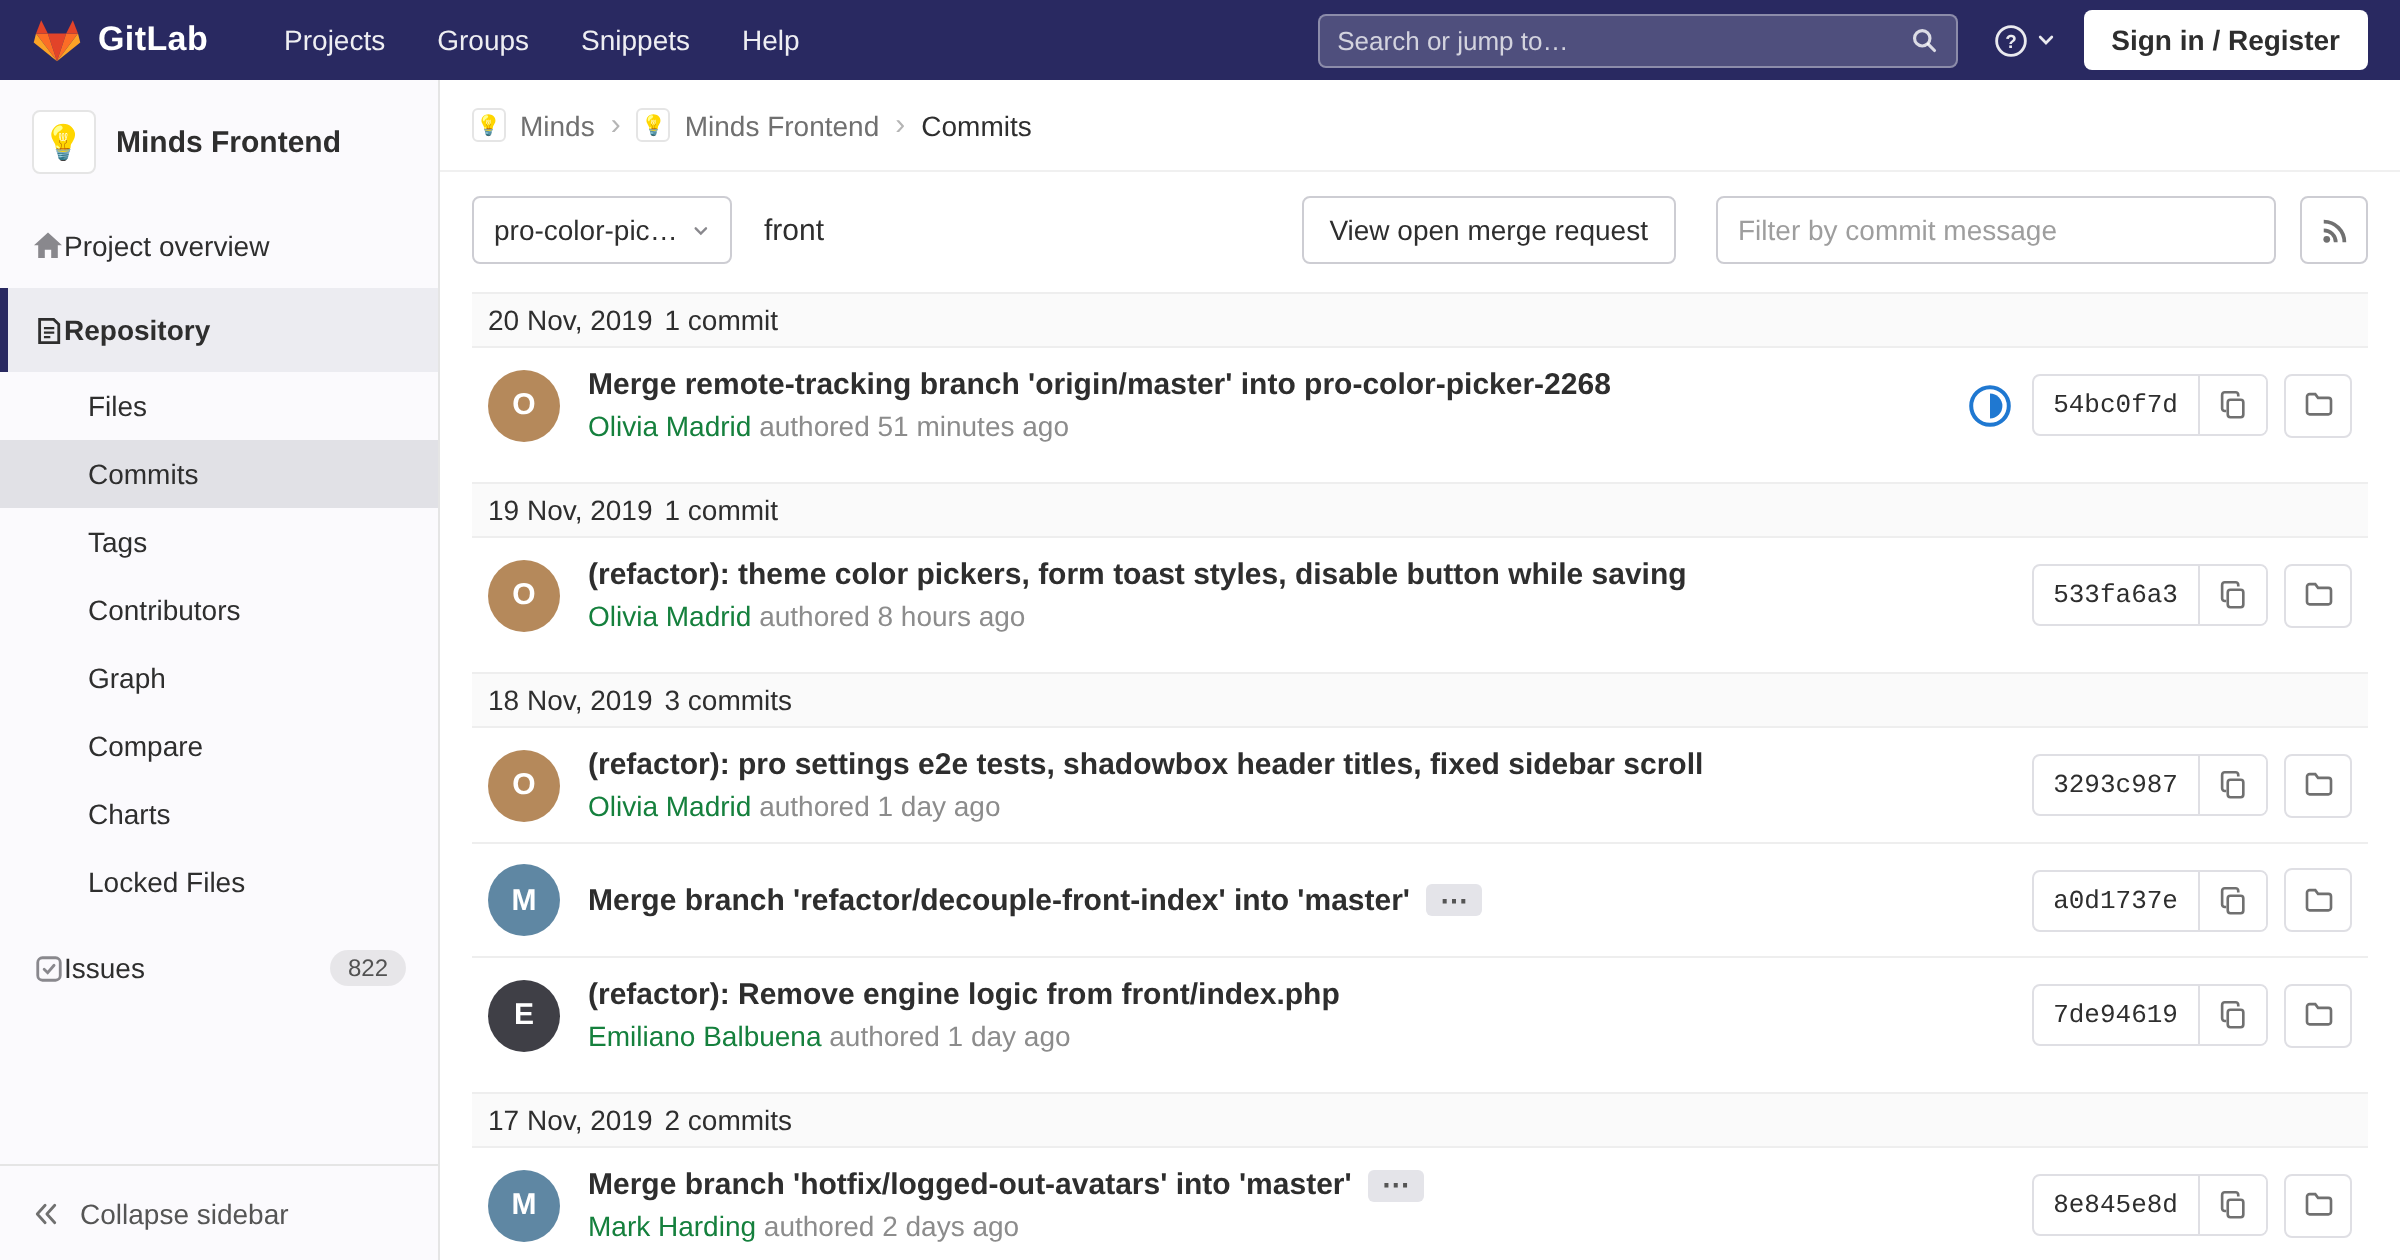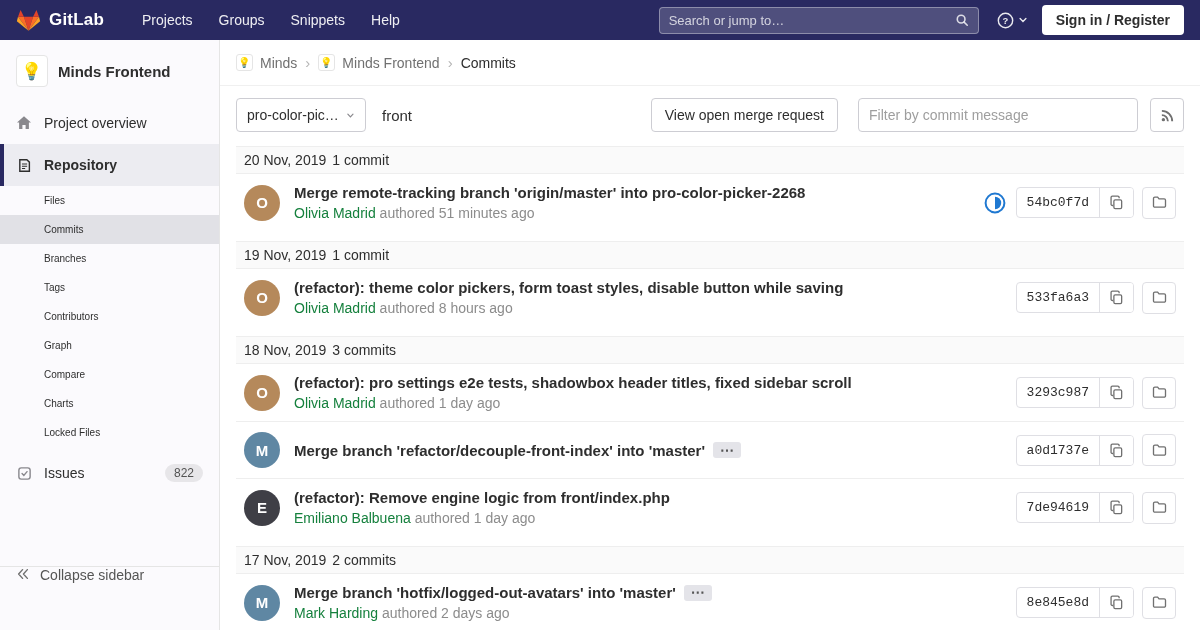--- a/index.html
+++ b/index.html
@@ -21,27 +21,27 @@
   .signin { background: #fff; color: #2e2e2e; font-weight: 600; font-size: 14px; border: 0; border-radius: 4px; padding: 7px 14px; cursor: pointer; font-family: inherit; }
 
   
   .body-row { flex: 1; display: flex; min-height: 0; }
 
   
   .sidebar { width: 220px; flex: 0 0 220px; background: #fbfafd; border-right: 1px solid #e5e5e5; position: relative; padding-bottom: 48px; overflow: hidden; }
   .context-header { display: flex; align-items: center; gap: 10px; padding: 15px 16px; cursor: pointer; }
   .project-avatar { width: 32px; height: 32px; border: 1px solid #e5e5e5; border-radius: 4px; background: #fff; display: flex; align-items: center; justify-content: center; font-size: 17px; }
   .project-name { font-weight: 600; font-size: 15px; }
-  .nav-item { display: flex; align-items: center; gap: 12px; padding: 13px 16px; cursor: pointer; color: #2e2e2e; }
+  .nav-item { display: flex; align-items: center; padding: 13px 16px; cursor: pointer; color: #2e2e2e; }
   .nav-item .icon { width: 16px; height: 16px; display: flex; align-items: center; justify-content: center; }
   .nav-item.repo-head { background: #ececf1; box-shadow: inset 4px 0 0 #292961; font-weight: 600; }
-  .sub-item { padding: 9px 16px 9px 44px; font-size: 10px; color: #2e2e2e; cursor: pointer; }
+  .sub-item { padding: 9px 16px 9px 44px; font-size: 14px; color: #2e2e2e; cursor: pointer; }
   .sub-item.active { background: #e1e1e6; font-weight: 500; }
   .badge { margin-left: auto; background: rgba(0,0,0,.08); border-radius: 10px; padding: 2px 9px; font-size: 12px; color: #525252; }
-  .collapse-bar { position: absolute; bottom: 16px; left: 0; right: 0; height: 48px; border-top: 1px solid #e5e5e5; display: flex; gap: 10px; padding: 0 16px; cursor: pointer; color: #555; background: #fbfafd; }
+  .collapse-bar { position: absolute; bottom: 0; left: 0; right: 0; height: 48px; border-top: 1px solid #e5e5e5; display: flex; align-items: center; gap: 10px; padding: 0 16px; cursor: pointer; color: #555; background: #fbfafd; }
 
   
   .main { flex: 1; min-width: 0; display: flex; flex-direction: column; overflow: hidden; }
   .breadcrumbs { display: flex; align-items: center; gap: 8px; padding: 14px 16px; border-bottom: 1px solid #f0f0f0; }
   .crumb { display: flex; align-items: center; gap: 7px; color: #707070; cursor: pointer; text-decoration: none; }
   .crumb-avatar { width: 17px; height: 17px; border: 1px solid #e5e5e5; border-radius: 3px; background: #fff; font-size: 10px; display: flex; align-items: center; justify-content: center; }
   .crumb-sep { color: #b5b5b5; font-size: 15px; }
   .crumb.current { color: #2e2e2e; }
 
   .controls { display: flex; align-items: center; padding: 12px 16px 0; }
@@ -145,21 +145,20 @@
             <svg viewBox="0 0 16 16" width="15" height="15">
               <path d="M3 1.8h7.5L13.2 4.4v9.8H3z" fill="none" stroke="#2e2e2e" stroke-width="1.5"></path>
               <path d="M5.3 6.4h5.5M5.3 8.8h5.5M5.3 11.2h3.4" stroke="#2e2e2e" stroke-width="1.2"></path>
             </svg>
           </span>
           <span>Repository</span>
         </div>
         <div class="sub-items">
           <div class="sub-item">Files</div>
           <div class="sub-item active">Commits</div>
-          <div class="sub-item">Branches</div>
           <div class="sub-item">Tags</div>
           <div class="sub-item">Contributors</div>
           <div class="sub-item">Graph</div>
           <div class="sub-item">Compare</div>
           <div class="sub-item">Charts</div>
           <div class="sub-item">Locked Files</div>
         </div>
       </div>
 
       <div class="nav-item" style="margin-top:4px;">

